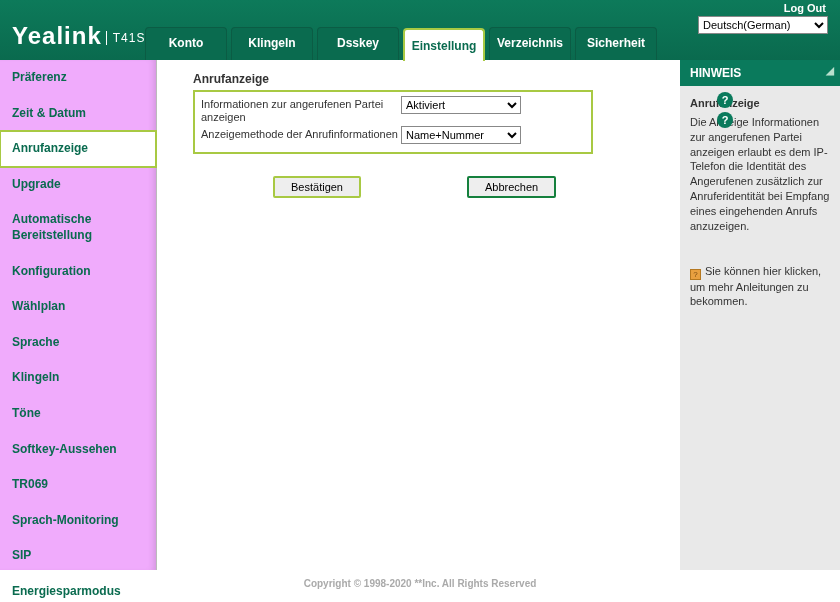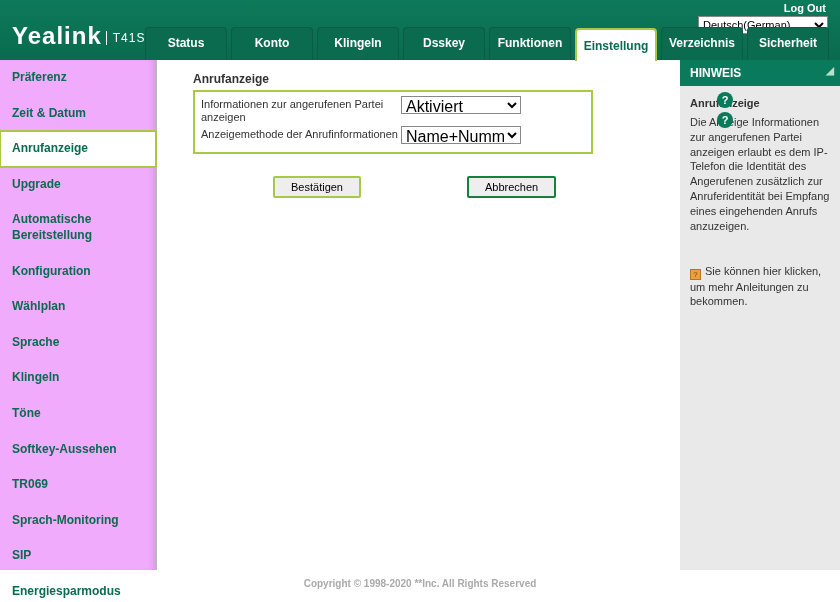--- a/index.html
+++ b/index.html
@@ -14,21 +14,21 @@
 .tab.active { background: #fff; color: #0a6b4f; border: 2px solid #a8c943; border-bottom: none; padding: 9px 0 8px; position: relative; top: 1px; }
 .body { display: flex; height: 510px; }
 .sidebar { width: 157px; background: #f0abfc; border-right: 1px solid #bbb; box-shadow: inset -6px 0 8px -6px rgba(0,0,0,0.2); }
 .side-item { padding: 10px 12px; color: #0a6b4f; font-weight: bold; font-size: 12px; cursor: pointer; line-height: 1.3; }
 .side-item.active { background: #fff; border: 2px solid #a8c943; margin: -1px; padding: 9px 11px; }
 .main { flex: 1; padding: 12px 14px 12px 36px; position: relative; }
 .section-title { font-weight: bold; font-size: 12px; margin-bottom: 4px; color: #333; }
 .form-box { border: 2px solid #a8c943; padding: 4px 6px 6px; width: 400px; }
 .form-row { display: flex; align-items: flex-start; margin-bottom: 2px; }
 .form-label { width: 200px; font-size: 11px; color: #333; line-height: 1.2; padding-top: 2px; }
-.form-select { width: 120px; height: 18px; font-size: 16px; border: 1px solid #888; background: #fff; }
+.form-select { width: 120px; height: 18px; font-size: 11px; border: 1px solid #888; background: #fff; }
 .help-icon { display: inline-flex; width: 16px; height: 16px; background: #0a7a5c; color: #fff; border-radius: 50%; font-weight: bold; font-size: 11px; align-items: center; justify-content: center; cursor: pointer; }
 .help1 { position: absolute; left: 560px; top: 32px; }
 .help2 { position: absolute; left: 560px; top: 52px; }
 .btn-row { margin-top: 22px; margin-left: 80px; display: flex; gap: 106px; }
 .btn { padding: 3px 16px; font-size: 11px; border: 2px solid #15803d; background: #eee; border-radius: 2px; cursor: pointer; }
 .btn.confirm { border: 2px solid #a8c943; }
 .hint-panel { width: 160px; background: #e9e9e9; }
 .hint-header { background: #0a7a5c; color: #fff; font-weight: bold; font-size: 12px; padding: 6px 10px; position: relative; }
 .hint-header::after { content: '◢'; position: absolute; right: 6px; top: 5px; color: #b8e0cd; font-size: 10px; }
 .hint-body { padding: 10px 10px; font-size: 11px; line-height: 1.35; color: #333; }
@@ -42,25 +42,23 @@
 
 <div class="header">
   <span class="logout">Log Out</span>
   <select class="lang-select">
     <option>Deutsch(German)</option>
   </select>
   <div class="logo">
     <span>Yealink</span><span class="model">T41S</span>
   </div>
   <div class="tabbar">
-    <div class="tab">Status</div>
     <div class="tab">Konto</div>
     <div class="tab">Klingeln</div>
     <div class="tab">Dsskey</div>
-    <div class="tab">Funktionen</div>
     <div class="tab active">Einstellung</div>
     <div class="tab">Verzeichnis</div>
     <div class="tab">Sicherheit</div>
   </div>
 </div>
 
 <div class="body">
   <div class="sidebar">
     <div class="side-item">Präferenz</div>
     <div class="side-item">Zeit &amp; Datum</div>

